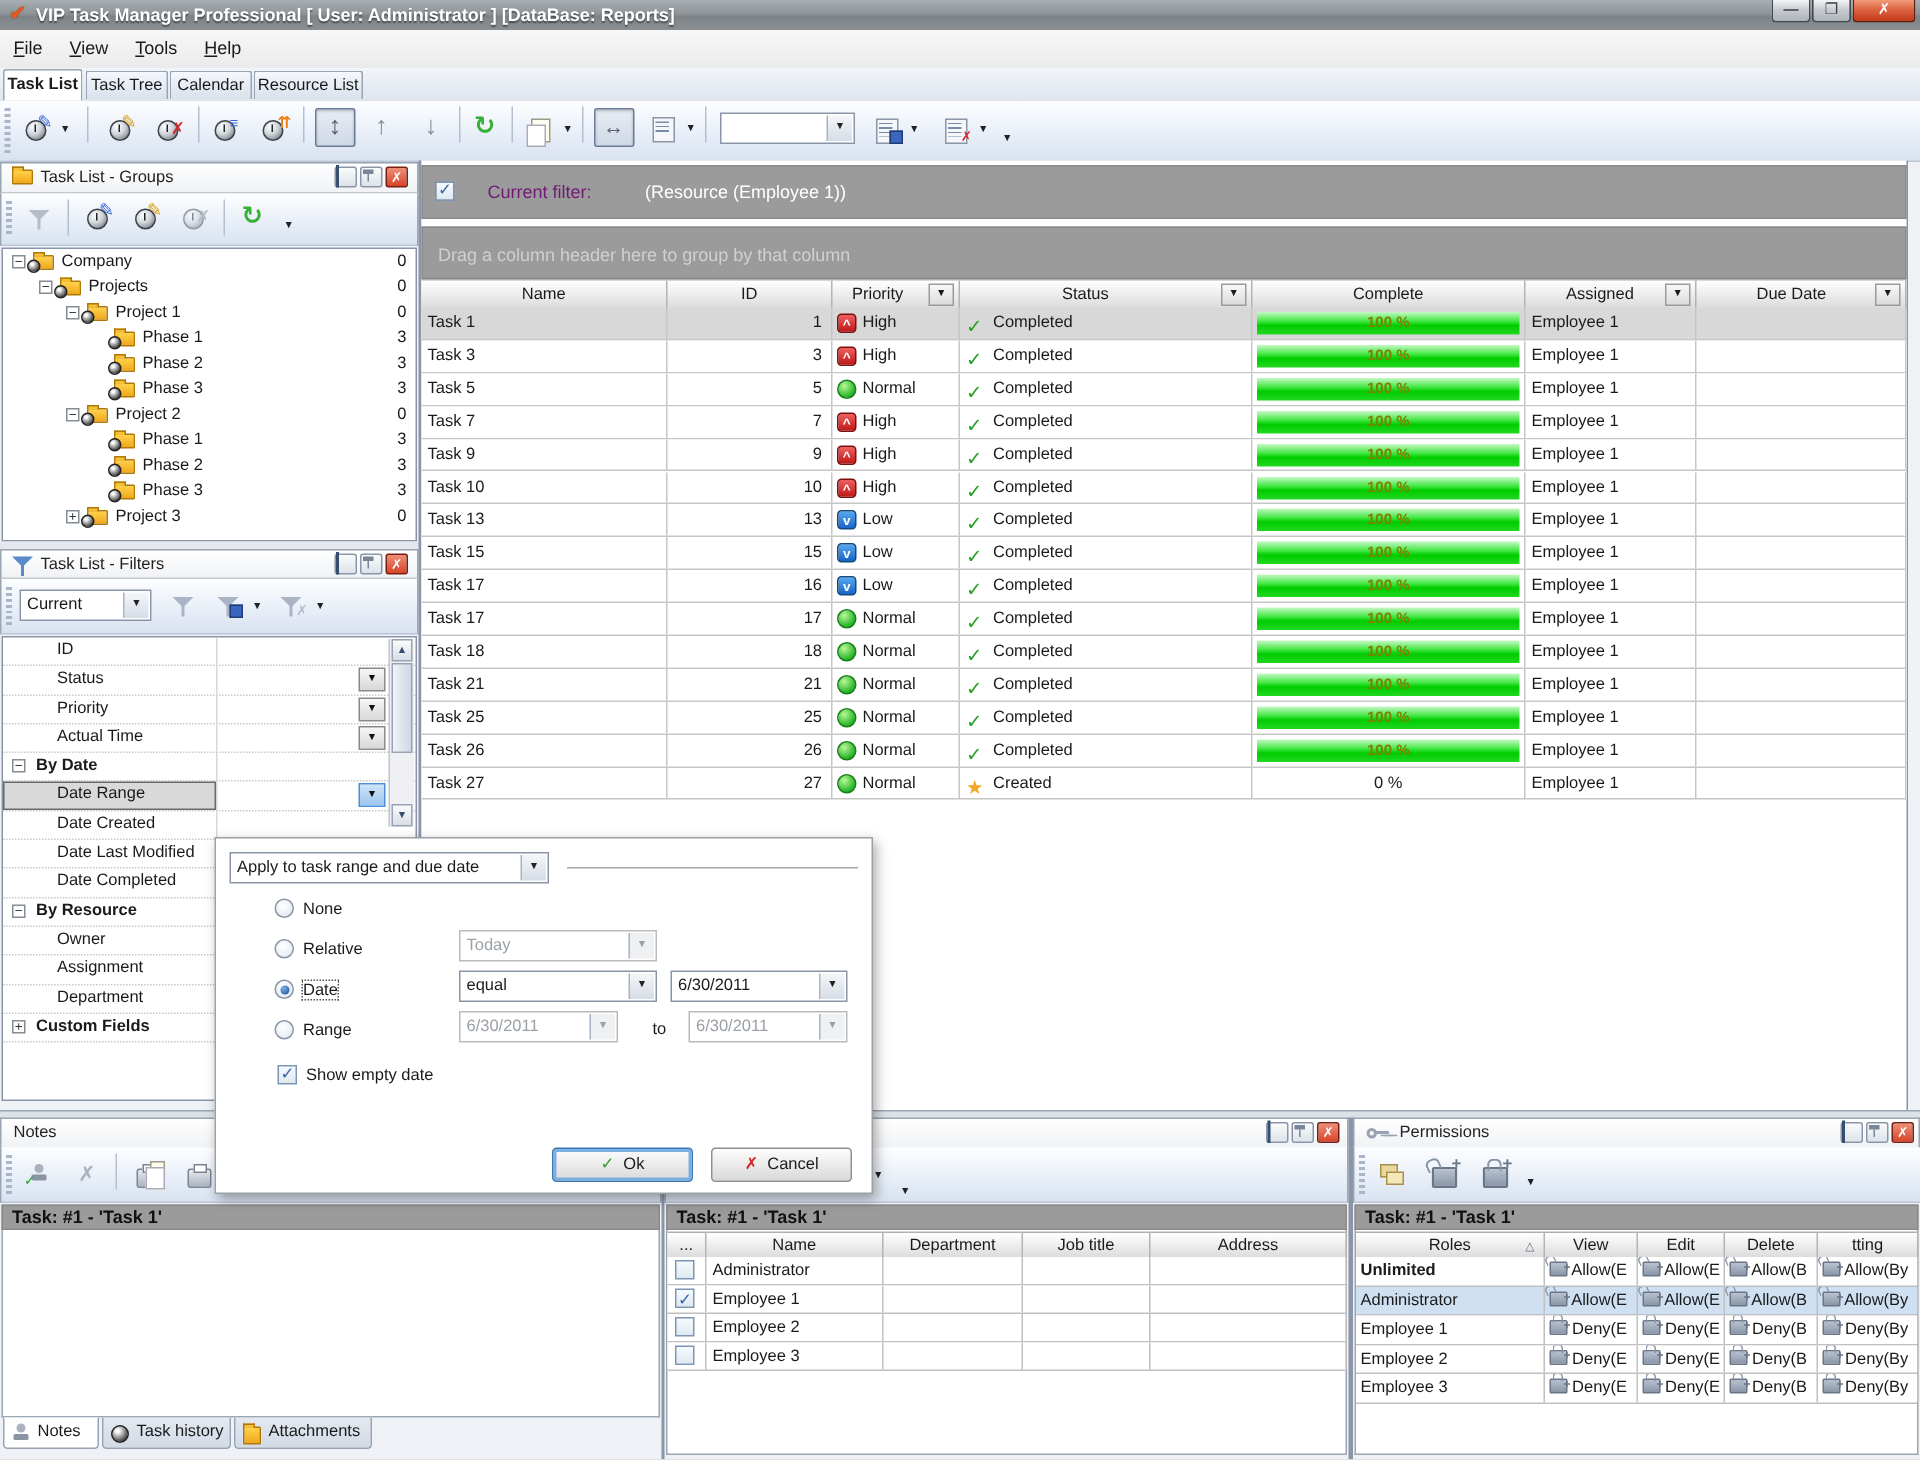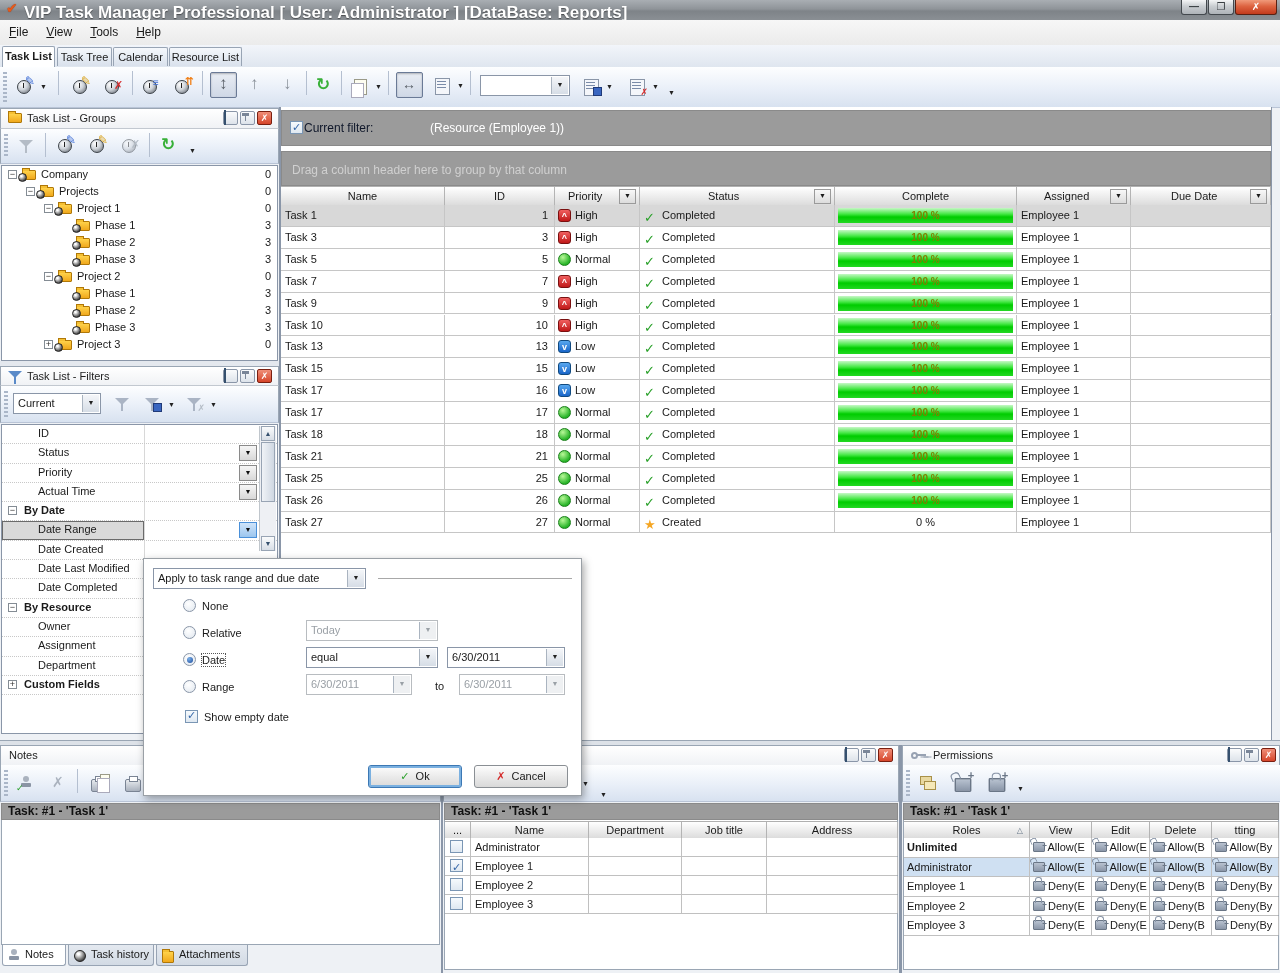--- a/index.html
+++ b/index.html
@@ -6,21 +6,21 @@
   #app{position:relative;width:1280px;height:973px;overflow:hidden;
        font-family:"Liberation Sans","DejaVu Sans",sans-serif;font-size:11px;color:#1a1a1a;
        background:#eef1f5;}
   .p{position:absolute;}
   .nosel{user-select:none;}
 
   
   .titlebar{left:0;top:0;width:1280px;height:20px;
     background:linear-gradient(180deg,#a9aeb3 0%,#8f9499 45%,#7e8388 55%,#8a8f94 100%);
     border-bottom:1px solid #5f6468;}
-  .titlebar .ttl{position:absolute;left:24px;top:3px;color:#fff;font-size:17px;font-weight:bold;
+  .titlebar .ttl{position:absolute;left:24px;top:3px;color:#fff;font-size:12px;font-weight:bold;
     text-shadow:0 1px 1px rgba(0,0,0,.45);white-space:nowrap;}
   .logo{position:absolute;left:6px;top:3px;width:14px;height:14px;}
   .logo:before{content:"\2714";position:absolute;left:0;top:-3px;font-size:14px;font-weight:bold;color:#e85a1a;text-shadow:0 0 1px #8a2800;}
   .capbtn{position:absolute;top:0;height:15px;border:1px solid #43484d;border-top:none;border-radius:0 0 3px 3px;
     background:linear-gradient(180deg,#f4f5f6,#c9cdd1 45%,#aeb3b8);box-sizing:border-box;text-align:center;color:#3a3f44;}
   .capbtn.close{background:linear-gradient(180deg,#f09a7a,#dd6340 45%,#c23a1c);color:#fff;border-color:#5a2012;}
   .capbtn span{display:block;margin-top:0px;font-size:10px;font-weight:bold;line-height:14px;}
 
   
   .menubar{left:0;top:20px;width:1280px;height:25px;background:linear-gradient(180deg,#f7f7f7,#ebebeb);border-bottom:1px solid #d0d0d0;}
@@ -460,21 +460,21 @@
       </div>
     </div>
 
   <div class="p" style="left:0;top:361px;width:279px;height:5px;background:#e4e8ee;"></div>
   <div class="p" style="left:279px;top:107px;width:2px;height:633px;background:#8a96a8;"></div>
 
   <div class="p" style="left:281px;top:107px;width:991px;height:633px;background:#fff;border-right:1px solid #8a96a8;box-sizing:border-box;"></div>
 
   <div class="p graybar" style="left:281px;top:110px;width:990px;height:36px;font-weight:normal;">
     <span class="cb on" style="left:8px;top:10px;"></span>
-    <span class="p" style="left:22px;top:10px;color:#0f172a;">Current filter:</span>
+    <span class="p" style="left:43px;top:10px;color:#701a75;">Current filter:</span>
     <span class="p" style="left:148px;top:10px;color:#fff;">(Resource  (Employee 1))</span>
   </div>
 
   <div class="p graybar" style="left:281px;top:151px;width:990px;height:35px;font-weight:normal;">
     <span class="p graytext" style="left:10px;top:11px;">Drag a column header here to group by that column</span>
   </div>
 
   <div class="p gridhead" style="left:281px;top:186px;width:990px;height:19px;" id="taskhead">
       <div class="hcell" style="left: 0px; width: 164px;">Name</div>
       <div class="hcell" style="left: 164px; width: 110px;">ID</div>

